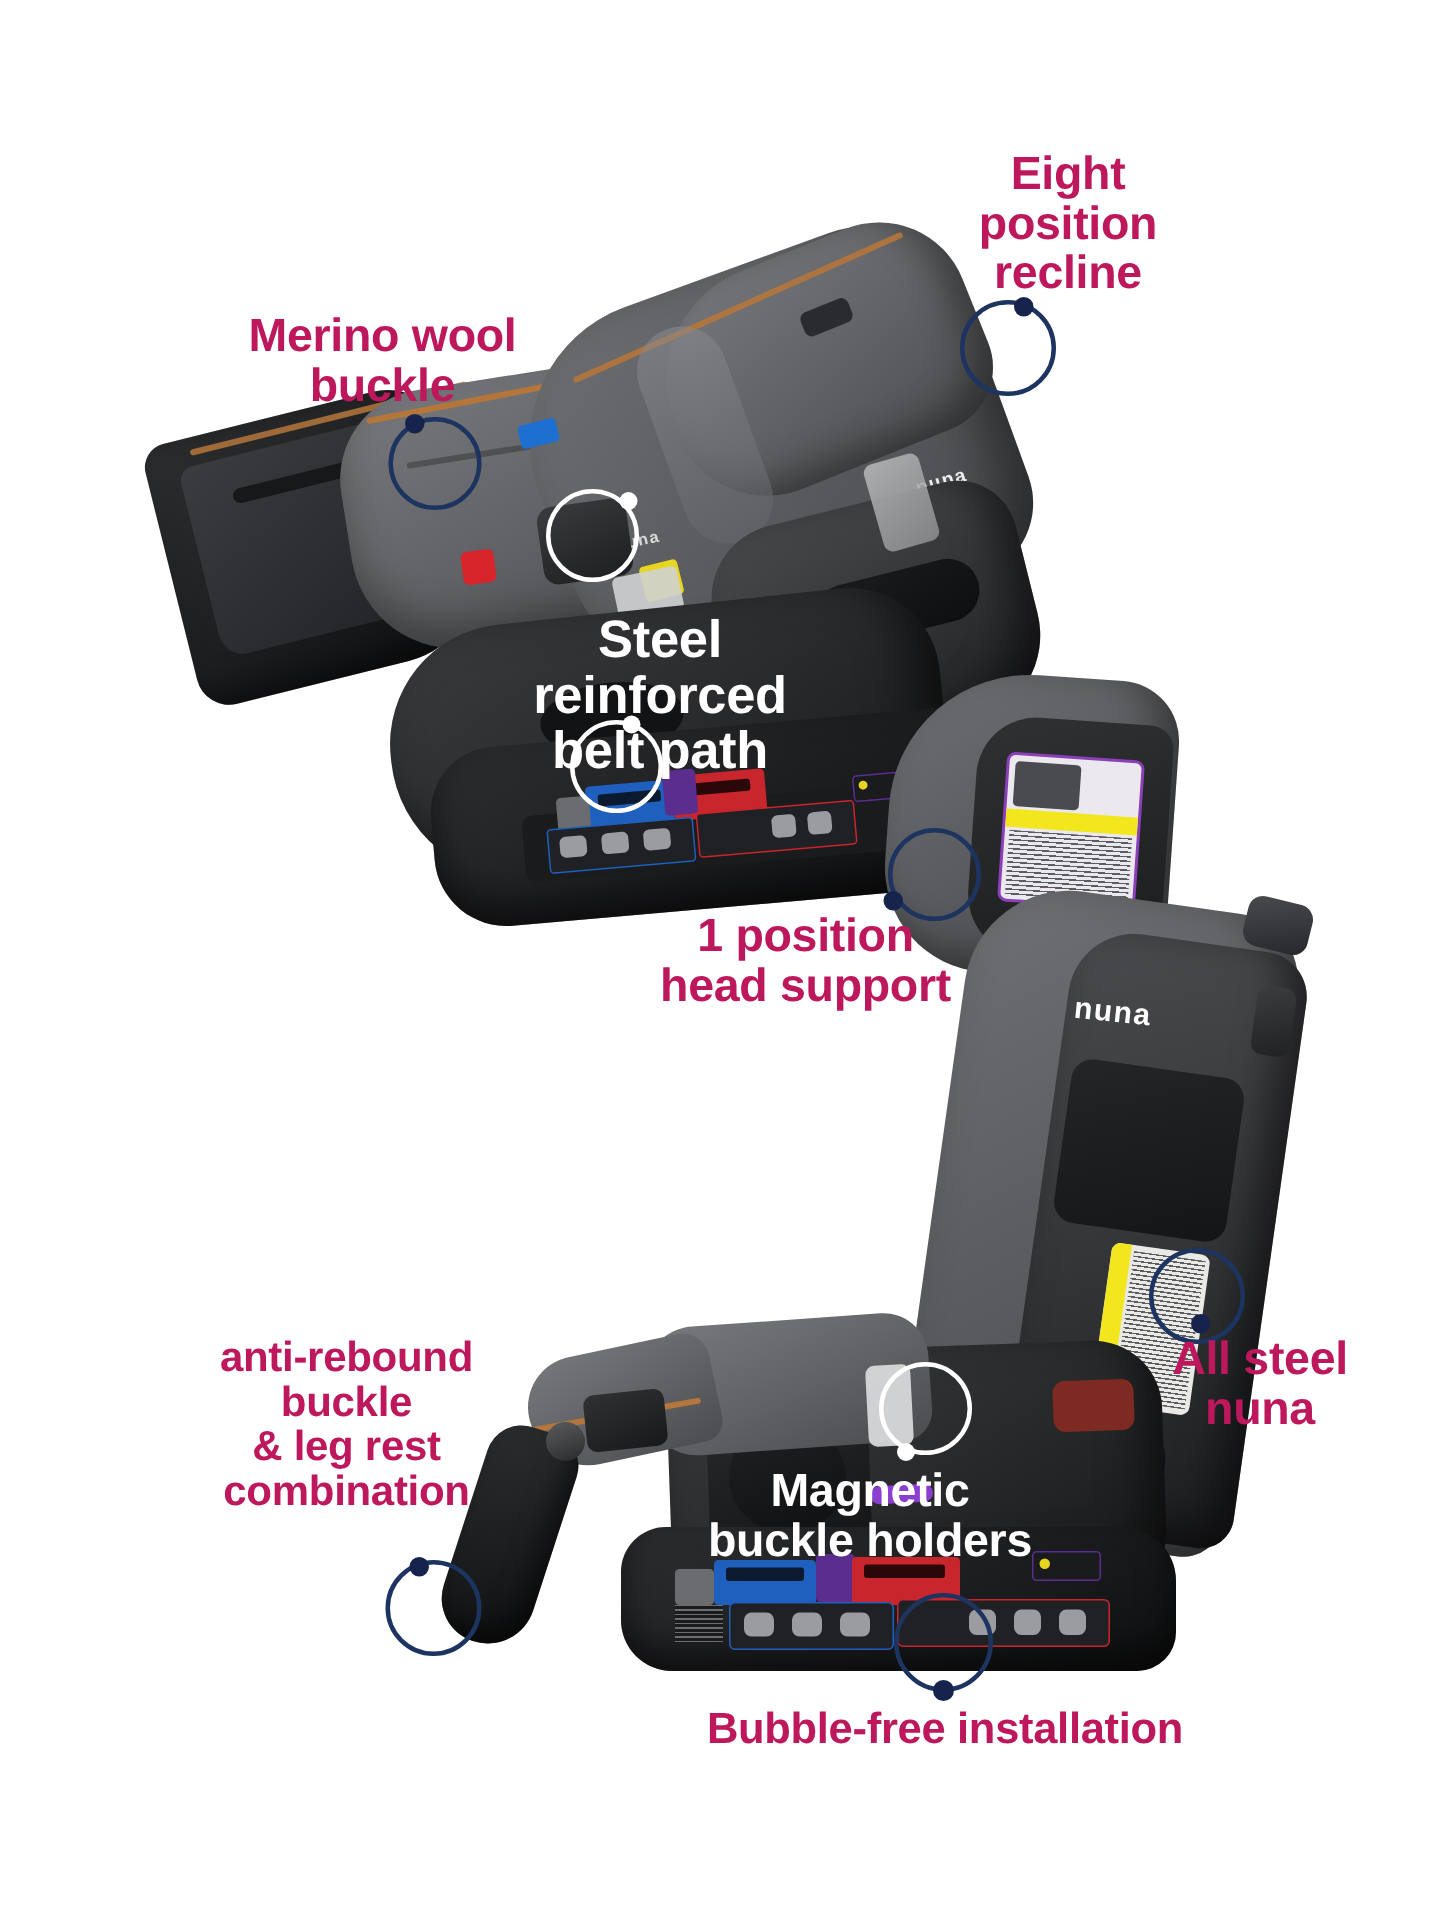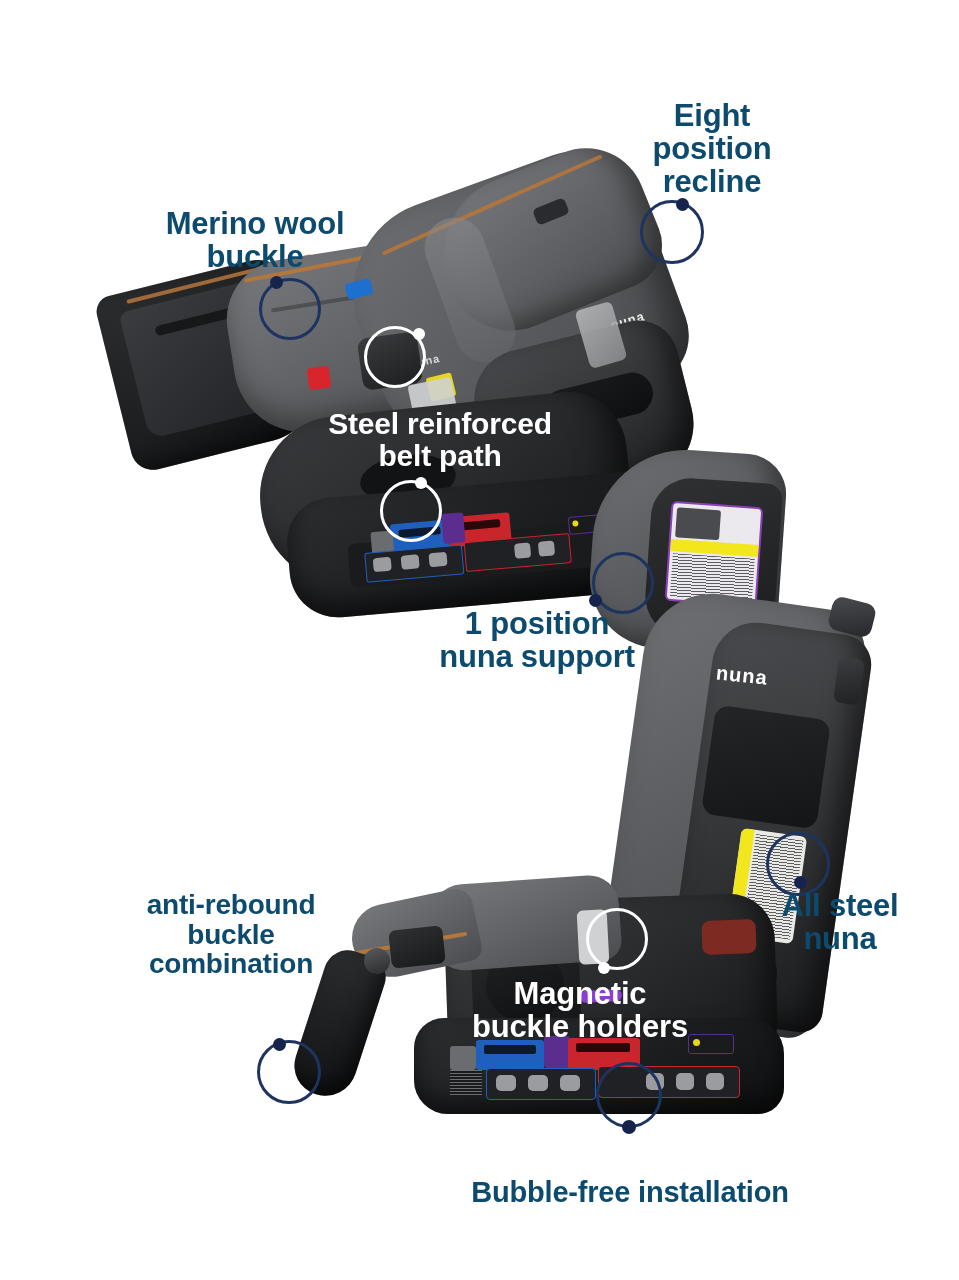--- a/index.html
+++ b/index.html
@@ -6,21 +6,21 @@
   body{
     width:959px;height:1280px;
     background:#ffffff;
     font-family:"Liberation Sans", sans-serif;
     overflow:hidden;position:relative;
   }
   #stage{position:absolute;left:0;top:0;width:959px;height:1280px;}
 
   
   .callout{position:absolute;font-weight:700;line-height:1.06;letter-spacing:-0.2px;}
-  .callout.navy{color:#0c4a6e;}
+  .callout.navy{color:#be185d;}
   .callout.white{color:#ffffff;}
   .callout span{display:block;}
 
   
   .ring{position:absolute;border-radius:50%;box-sizing:border-box;}
   .ring.navy{border:3px solid #1d3461;}
   .ring.white{border:3px solid #ffffff;}
   .dot{position:absolute;border-radius:50%;}
   .dot.navy{background:#16244d;}
   .dot.white{background:#ffffff;}
@@ -276,42 +276,43 @@
     <span>position</span>
     <span>recline</span>
   </div>
 
   <div class="callout navy" style="left:140px;top:208px;width:230px;text-align:center;font-size:31px;">
     <span>Merino wool</span>
     <span>buckle</span>
   </div>
 
 
-  <div class="callout white" style="left:310px;top:408px;width:260px;text-align:center;font-size:30px;">
+  <div class="callout white" style="left:310px;top:408px;width:260px;text-align:center;font-size:35px;">
     <span>Steel reinforced</span>
     <span>belt path</span>
   </div>
 
   <div class="callout navy" style="left:422px;top:608px;width:230px;text-align:center;font-size:31px;">
     <span>1 position</span>
-    <span>nuna support</span>
+    <span>head support</span>
   </div>
 
   <div class="callout navy" style="left:760px;top:890px;width:160px;text-align:center;font-size:31px;">
     <span>All steel</span>
     <span>nuna</span>
   </div>
 
   <div class="callout navy" style="left:106px;top:890px;width:250px;text-align:center;font-size:28px;">
     <span>anti-rebound buckle</span>
+    <span>&amp; leg rest</span>
     <span>combination</span>
   </div>
 
   <div class="callout white" style="left:450px;top:978px;width:260px;text-align:center;font-size:31px;">
     <span>Magnetic</span>
     <span>buckle holders</span>
   </div>
 
-  <div class="callout navy" style="left:430px;top:1138px;width:400px;text-align:center;font-size:29px;margin-top:39px;">
+  <div class="callout navy" style="left:430px;top:1138px;width:400px;text-align:center;font-size:29px;">
     <span>Bubble-free installation</span>
   </div>
 
 </div>
 
 </body></html>

